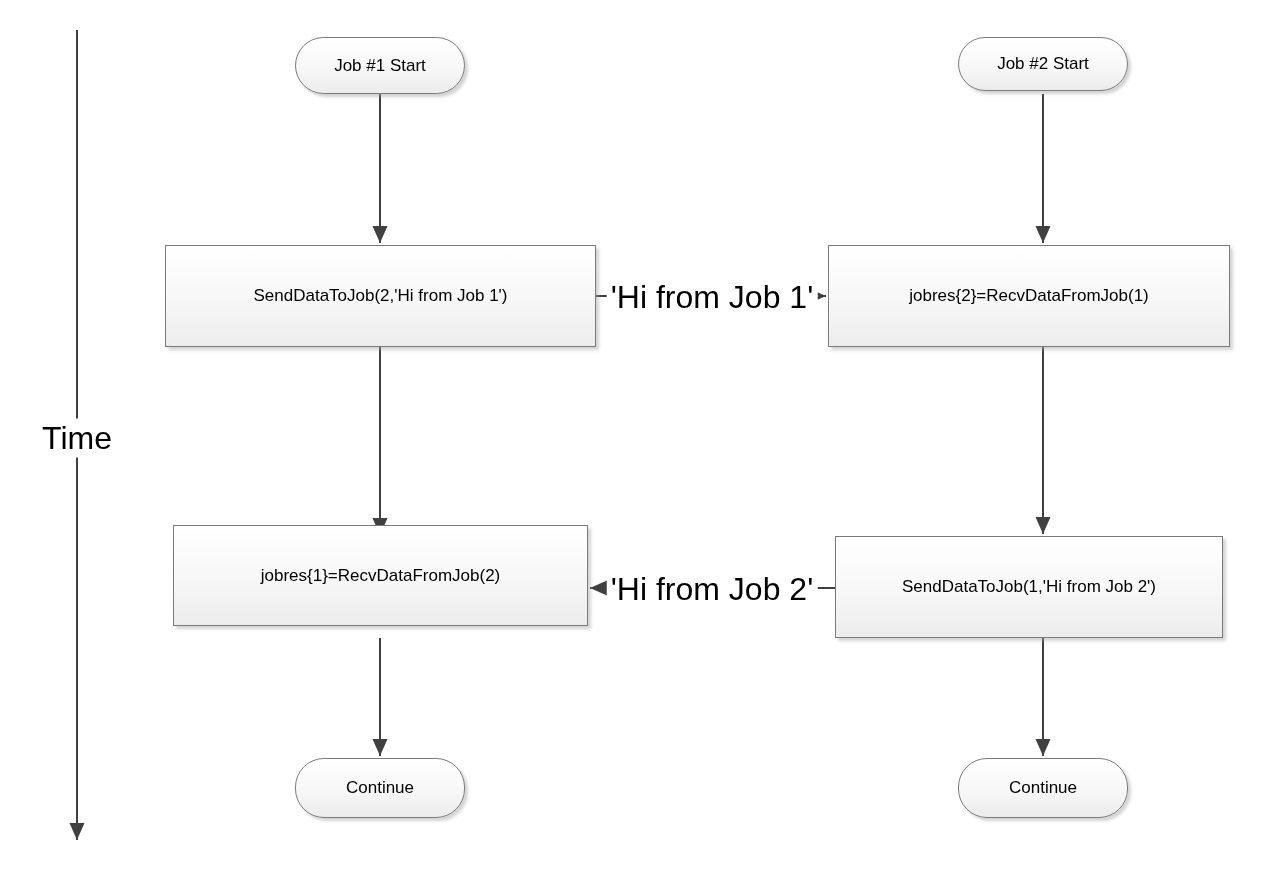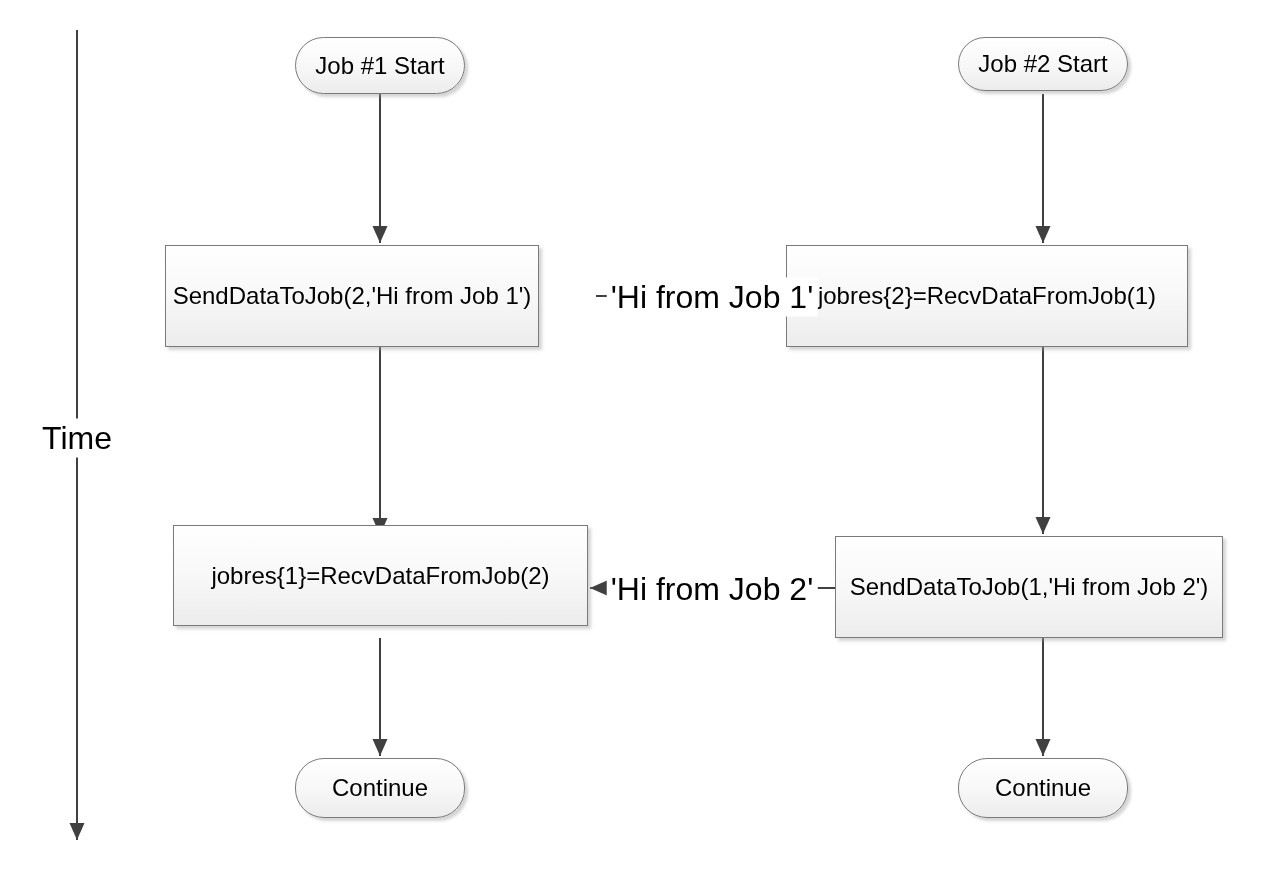--- a/index.html
+++ b/index.html
@@ -29,21 +29,21 @@
   .node {
     position: absolute;
     box-sizing: border-box;
     display: flex;
     align-items: center;
     justify-content: center;
     border: 1.5px solid #7a7a7a;
     background: linear-gradient(to bottom, #ffffff 0%, #f7f7f7 55%, #ececec 100%);
     box-shadow: 3px 3px 3px rgba(160,160,160,0.45);
     color: #000000;
-    font-size: 24px;
+    font-size: 17px;
     text-align: center;
     white-space: nowrap;
   }
   .terminal {
     border-radius: 29px;
   }
   .process {
     border-radius: 0;
   }
   .edge-label {
@@ -77,29 +77,29 @@
     <line x1="1043" y1="94" x2="1043" y2="243" marker-end="url(#arrow)"></line>
     <line x1="1043" y1="347" x2="1043" y2="534" marker-end="url(#arrow)"></line>
     <line x1="1043" y1="638" x2="1043" y2="756" marker-end="url(#arrow)"></line>
 
     <line x1="596" y1="296" x2="826" y2="296" marker-end="url(#arrow)"></line>
     <line x1="835" y1="588" x2="590" y2="588" marker-end="url(#arrow)"></line>
   </svg>
 
   <div class="node terminal" style="left:295px; top:37px; width:170px; height:57px;">Job #1 Start</div>
 
-  <div class="node process" style="left:165px; top:245px; width:374px; height:102px;">SendDataToJob(2,'Hi from Job 1')</div>
+  <div class="node process" style="left:165px; top:245px; width:431px; height:102px;">SendDataToJob(2,'Hi from Job 1')</div>
 
   <div class="node process" style="left:173px; top:525px; width:415px; height:101px;">jobres{1}=RecvDataFromJob(2)</div>
 
   <div class="node terminal" style="left:295px; top:758px; width:170px; height:60px;">Continue</div>
 
   <div class="node terminal" style="left:958px; top:37px; width:170px; height:54px;">Job #2 Start</div>
 
-  <div class="node process" style="left:786px; top:245px; width:402px; height:102px;">jobres{2}=RecvDataFromJob(1)</div>
+  <div class="node process" style="left:828px; top:245px; width:402px; height:102px;">jobres{2}=RecvDataFromJob(1)</div>
 
   <div class="node process" style="left:835px; top:536px; width:388px; height:102px;">SendDataToJob(1,'Hi from Job 2')</div>
 
   <div class="node terminal" style="left:958px; top:758px; width:170px; height:60px;">Continue</div>
 
   <div class="edge-label" style="left:712px; top:297px;">'Hi from Job 1'</div>
 
   <div class="edge-label" style="left:712px; top:589px;">'Hi from Job 2'</div>
 
   <div class="edge-label" style="left:77px; top:438px;">Time</div>

